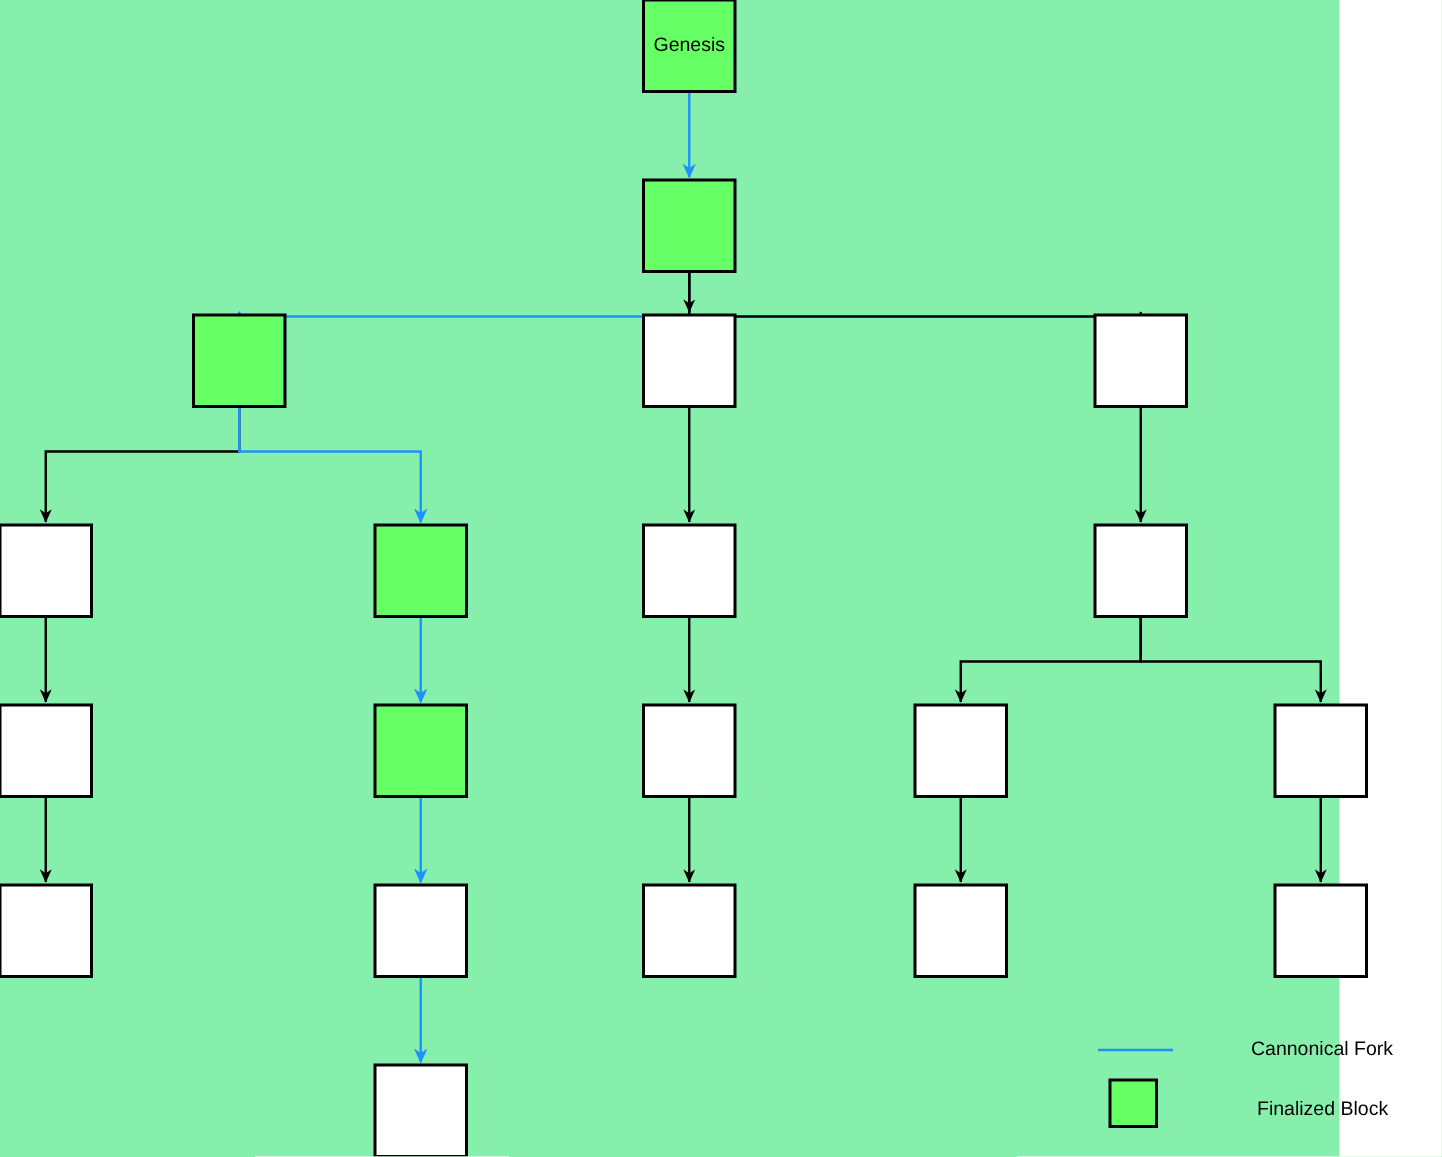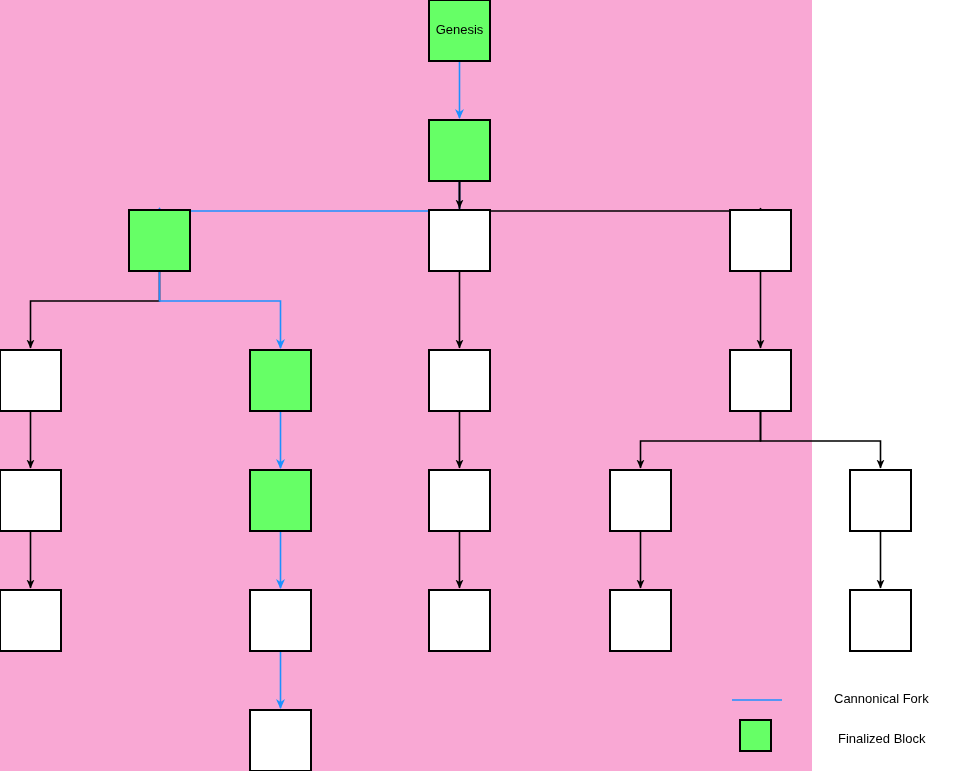--- a/index.html
+++ b/index.html
@@ -8,23 +8,23 @@
     background: #ffffff;
   }
   body {
     width: 961px;
     height: 771px;
     overflow: hidden;
     font-family: "Liberation Sans", sans-serif;
   }
   #canvas {
     position: relative;
-    width: 812px;
+    width: 893px;
     height: 771px;
-    background: #f9a8d4;
+    background: #86efac;
   }
   #diagram-svg {
     position: absolute;
     left: 0;
     top: 0;
     width: 961px;
     height: 771px;
   }
   .node-label {
     font-family: "Liberation Sans", sans-serif;

